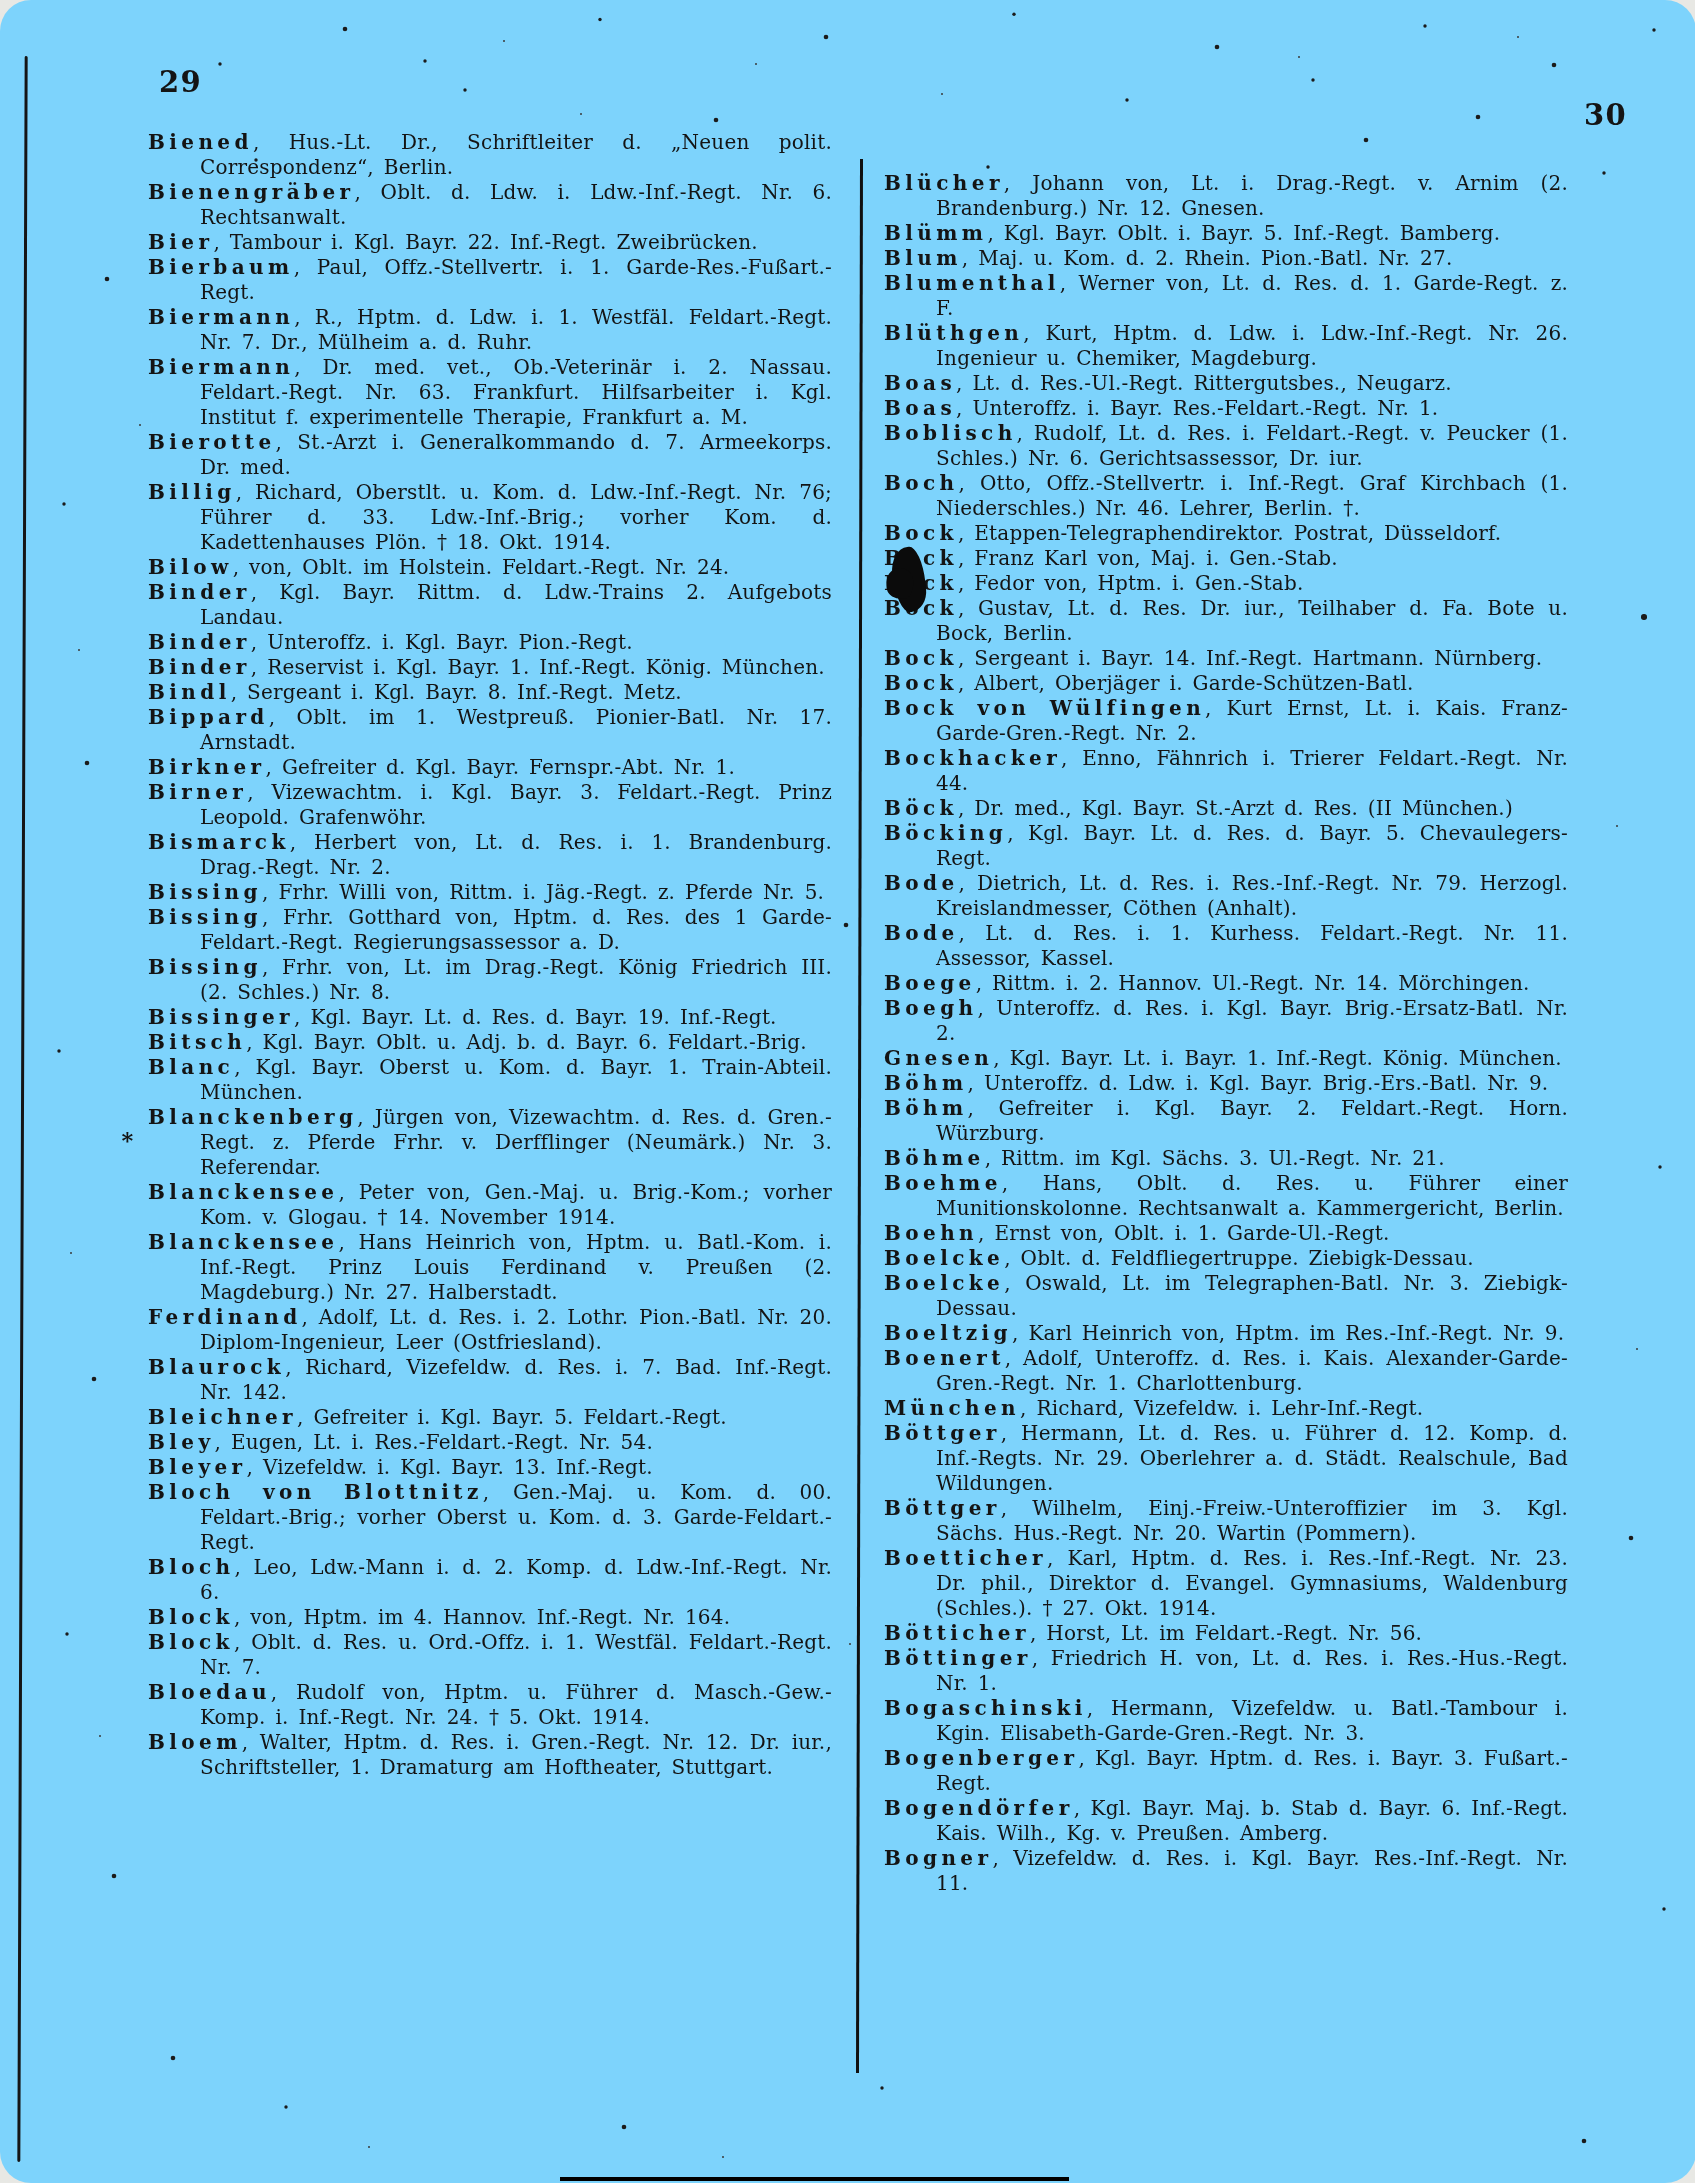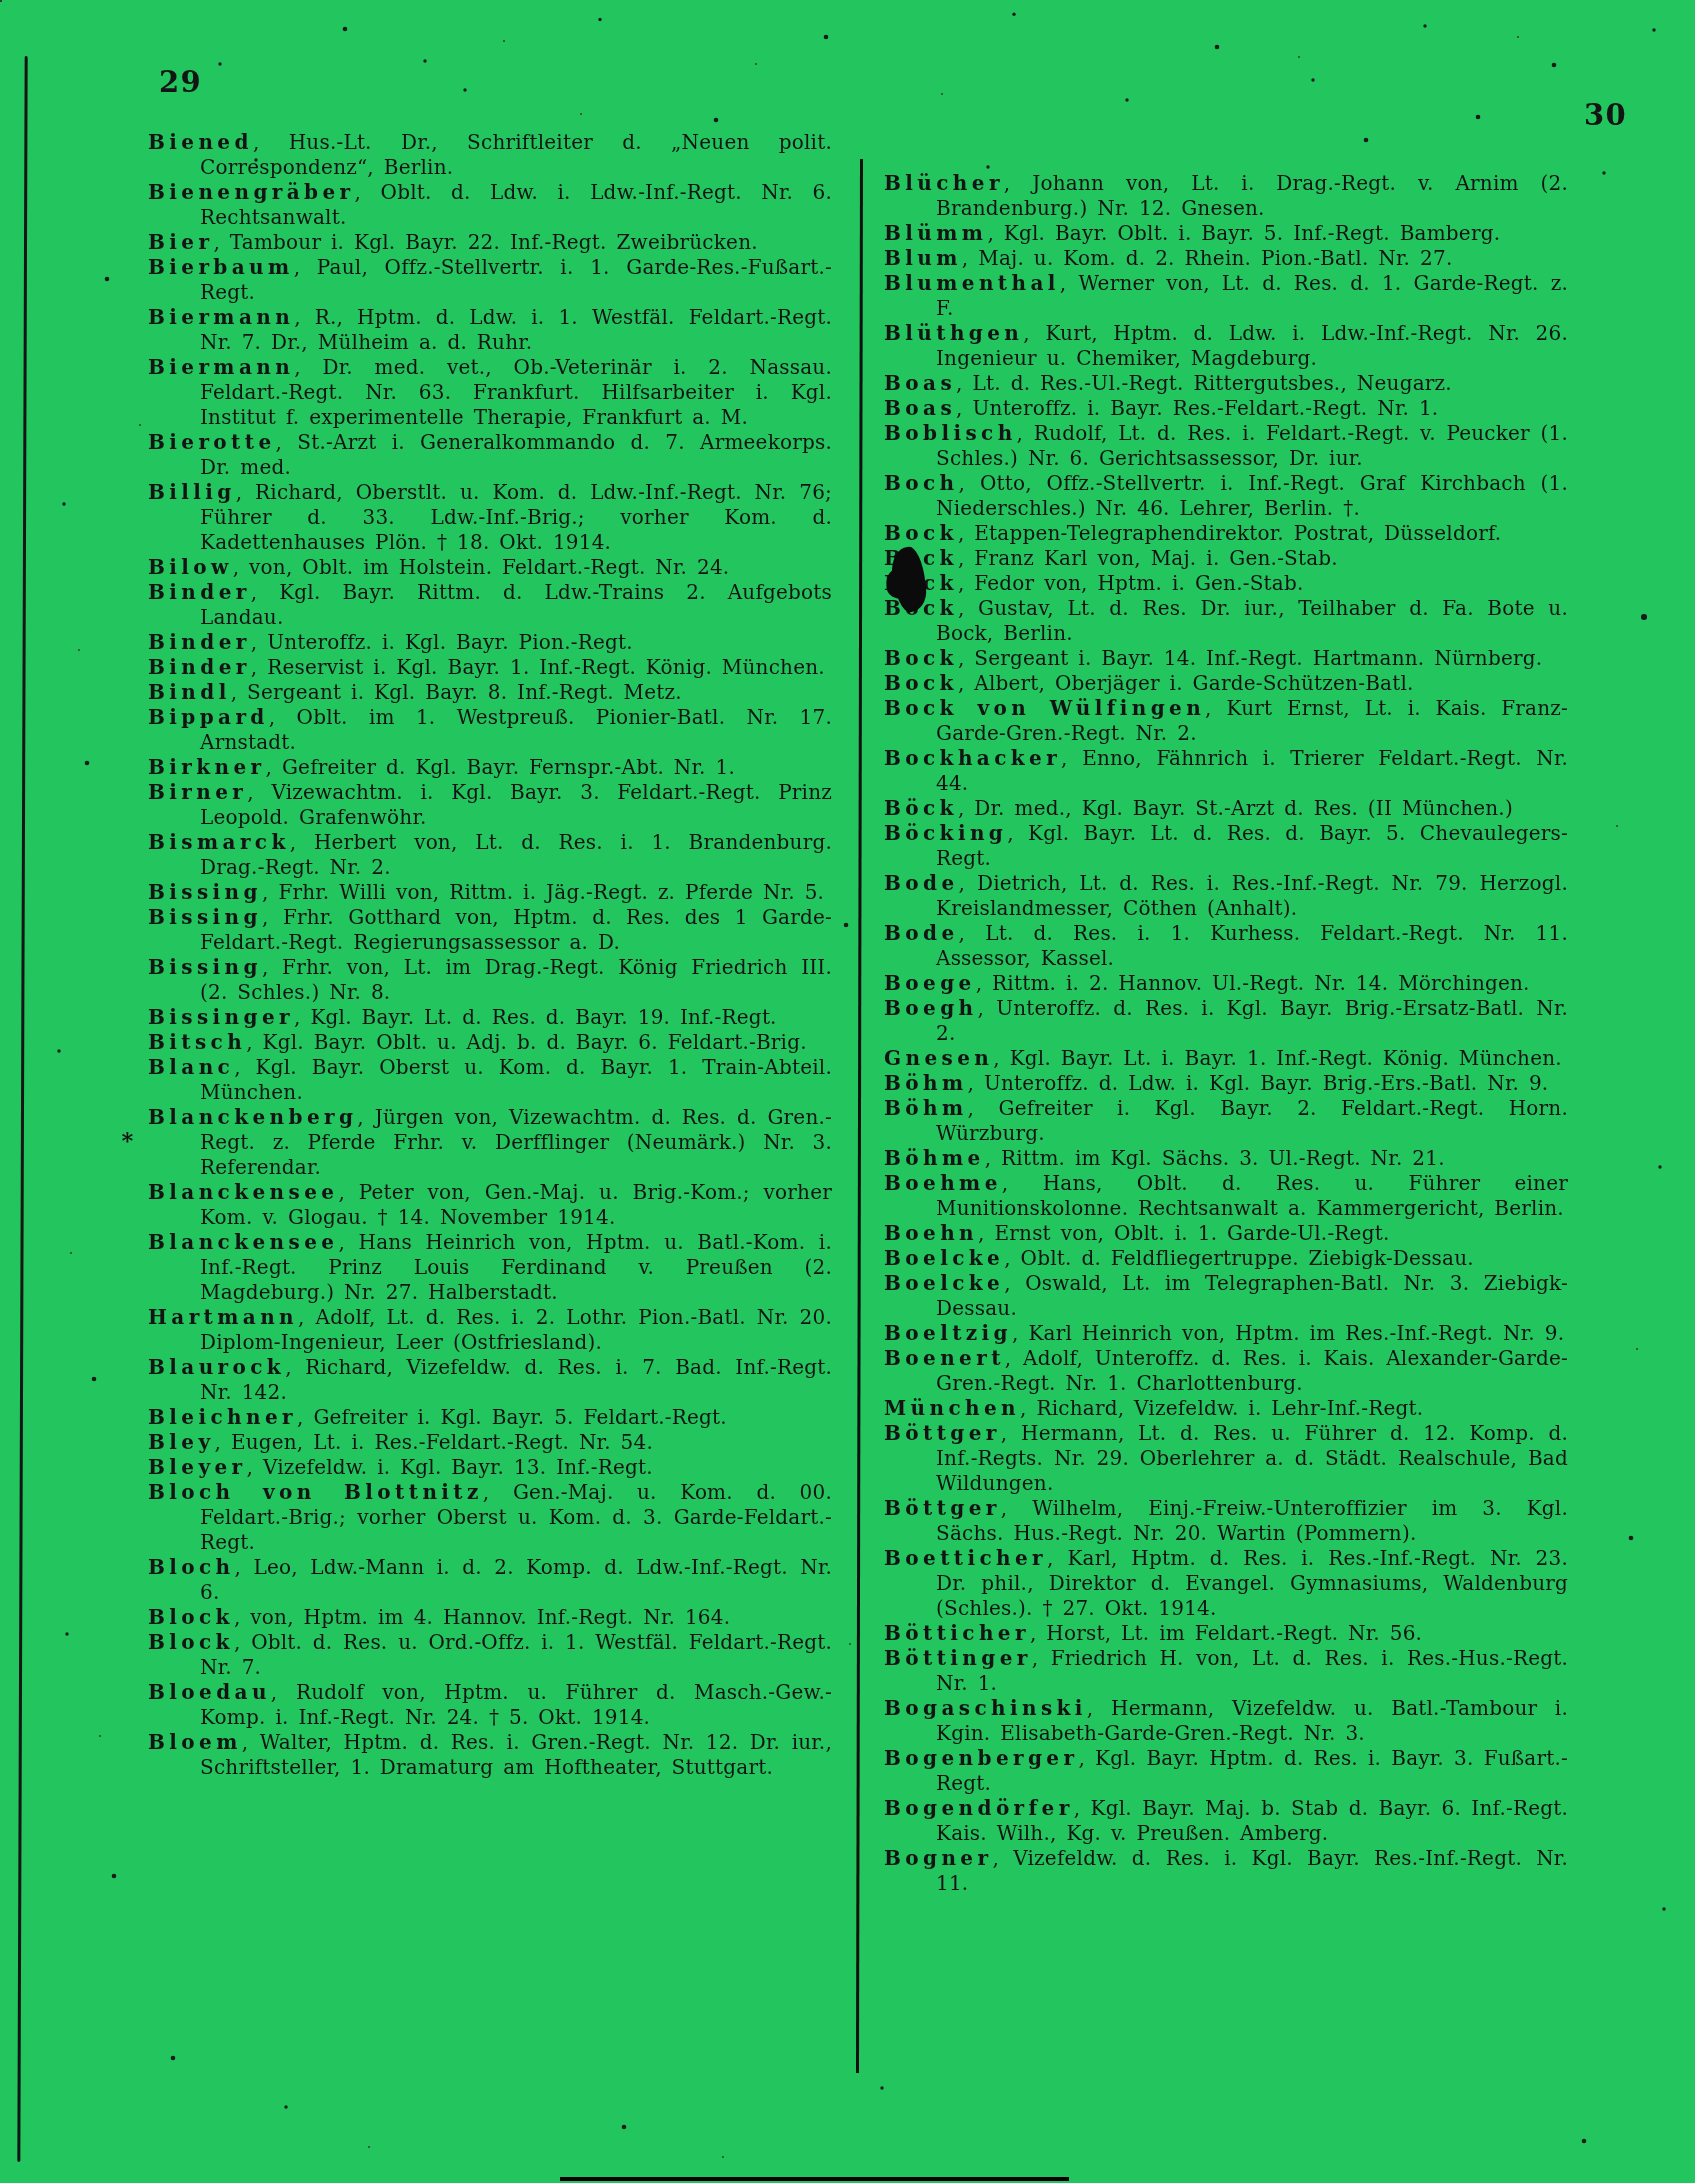--- a/index.html
+++ b/index.html
@@ -1,22 +1,23 @@
 <!DOCTYPE html>
 <html style="font-size:10.6px"><head>
 <meta charset="utf-8">
 <style>
   html,body{margin:0;padding:0;background:#e8e8e4;}
   .page{
     position:relative;
     width:1696px;height:2183px;
-    background:#22c55e;
+    background:#7dd3fc;
     font-family:"DejaVu Serif","Liberation Serif",serif;
     color:#141414;
     overflow:hidden;
+    border-radius:31px;
   }
   .pageno{position:absolute;font-weight:bold;font-size:29px;letter-spacing:1.3px;}
   .pageno-left{left:159px;top:65px;}
   .pageno-right{left:1584px;top:98px;}
   .column{position:absolute;width:684px;}
   .column-left{left:148px;top:130px;}
   .column-right{left:884px;top:171px;}
   .entry{
     position:relative;
     margin:0;
@@ -177,21 +178,21 @@
       <p class="entry">
         <span class="mark">*</span><span class="surname">Blanckenberg</span><span class="desc">Jürgen von, Vizewachtm. d. Res. d. Gren.-Regt. z. Pferde Frhr. v. Derfflinger (Neumärk.) Nr. 3. Referendar.</span>
       </p>
       <p class="entry">
         <span class="surname">Blanckensee</span><span class="desc">Peter von, Gen.-Maj. u. Brig.-Kom.; vorher Kom. v. Glogau. † 14. November 1914.</span>
       </p>
       <p class="entry">
         <span class="surname">Blanckensee</span><span class="desc">Hans Heinrich von, Hptm. u. Batl.-Kom. i. Inf.-Regt. Prinz Louis Ferdinand v. Preußen (2. Magdeburg.) Nr. 27. Halberstadt.</span>
       </p>
       <p class="entry">
-        <span class="surname">Hartmann</span><span class="desc">Adolf, Lt. d. Res. i. 2. Lothr. Pion.-Batl. Nr. 20. Diplom-Ingenieur, Leer (Ostfriesland).</span>
+        <span class="surname">Ferdinand</span><span class="desc">Adolf, Lt. d. Res. i. 2. Lothr. Pion.-Batl. Nr. 20. Diplom-Ingenieur, Leer (Ostfriesland).</span>
       </p>
       <p class="entry">
         <span class="surname">Blaurock</span><span class="desc">Richard, Vizefeldw. d. Res. i. 7. Bad. Inf.-Regt. Nr. 142.</span>
       </p>
       <p class="entry">
         <span class="surname">Bleichner</span><span class="desc">Gefreiter i. Kgl. Bayr. 5. Feldart.-Regt.</span>
       </p>
       <p class="entry">
         <span class="surname">Bley</span><span class="desc">Eugen, Lt. i. Res.-Feldart.-Regt. Nr. 54.</span>
       </p>

